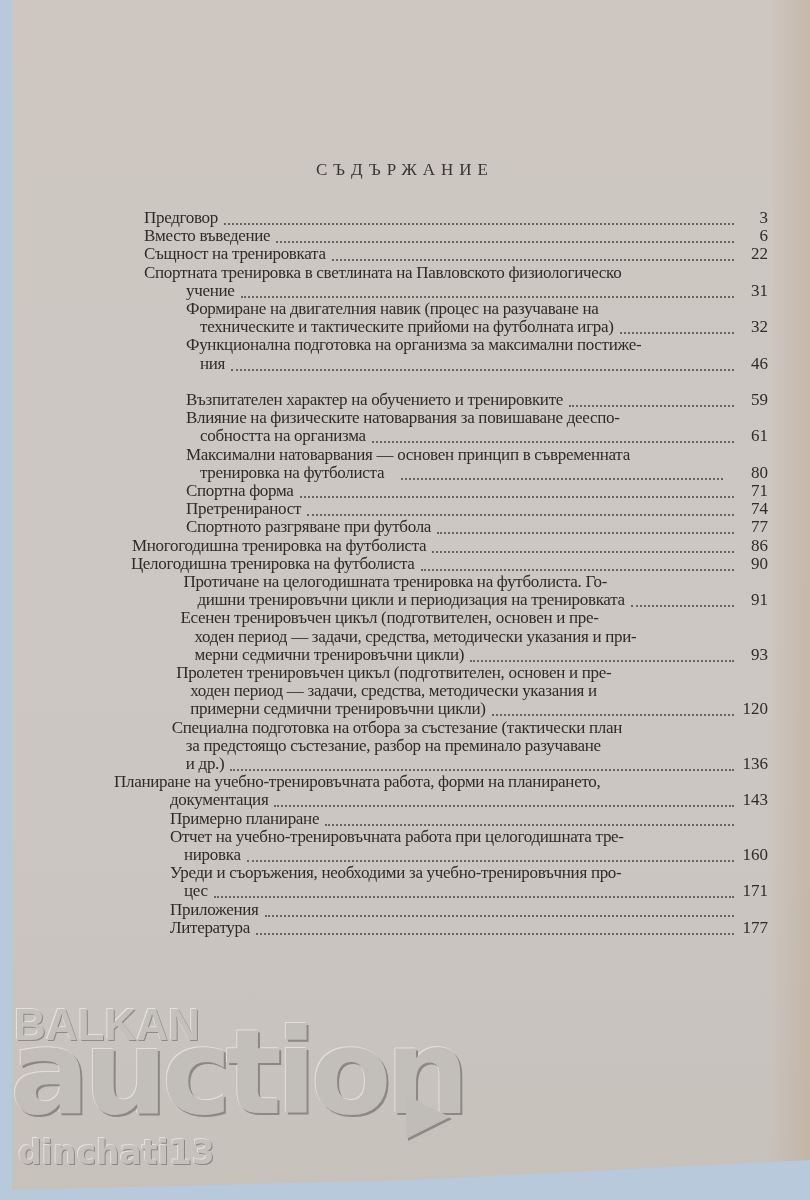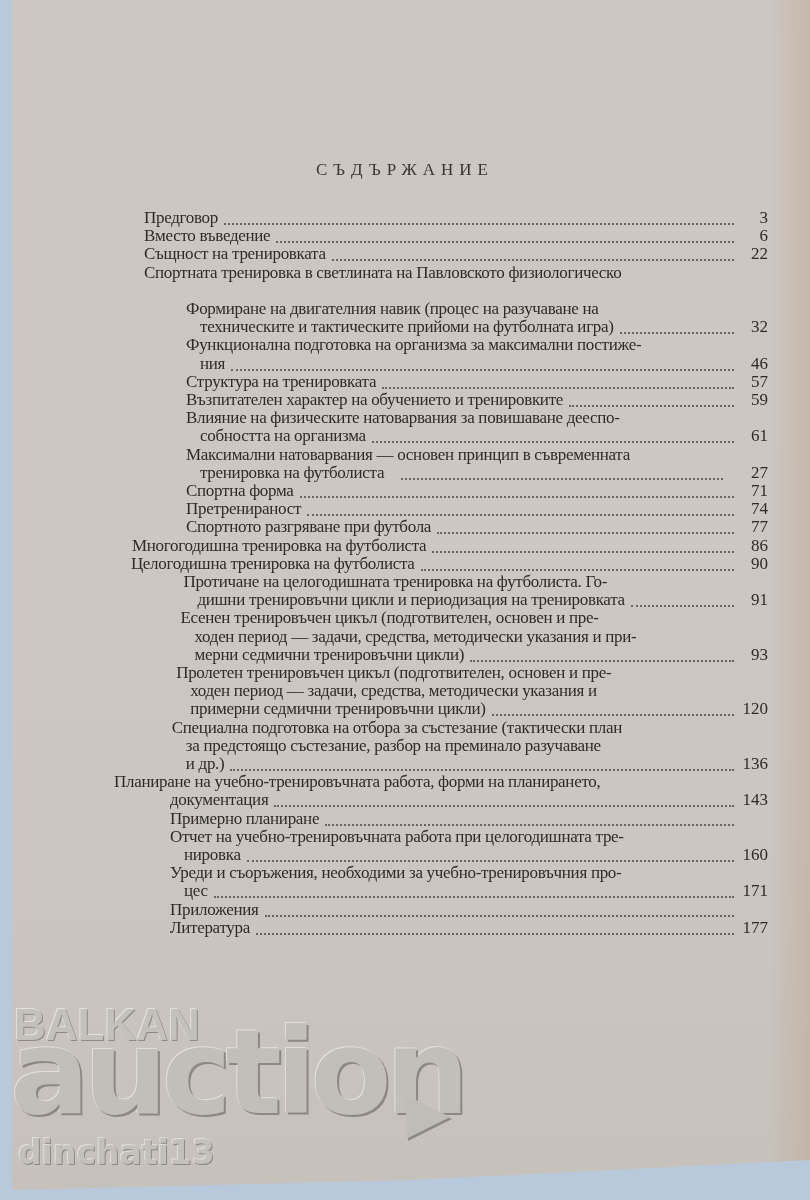--- a/index.html
+++ b/index.html
@@ -83,61 +83,61 @@
       <span class="pg">6</span>
     </div>
     <div class="line" style="left: 144px; top: 244.4px; width: 624px;">
       <span class="txt">Същност на тренировката</span>
       <span class="dots"></span>
       <span class="pg">22</span>
     </div>
     <div class="line" style="left: 144px; top: 262.6px; width: 624px;">
       <span class="txt">Спортната тренировка в светлината на Павловското физиологическо</span>
     </div>
+    <div class="line" style="left: 186px; top: 280.8px; width: 582px;">
+      <span class="txt">учение</span>
+      <span class="dots"></span>
+      <span class="pg">31</span>
+    </div>
     <div class="line" style="left: 186px; top: 299px; width: 582px;">
       <span class="txt">Формиране на двигателния навик (процес на разучаване на</span>
     </div>
     <div class="line" style="left: 200px; top: 317.2px; width: 568px;">
       <span class="txt">техническите и тактическите прийоми на футболната игра)</span>
       <span class="dots"></span>
       <span class="pg">32</span>
     </div>
     <div class="line" style="left: 186px; top: 335.4px; width: 582px;">
       <span class="txt">Функционална подготовка на организма за максимални постиже-</span>
     </div>
     <div class="line" style="left: 200px; top: 353.6px; width: 568px;">
       <span class="txt">ния</span>
       <span class="dots"></span>
       <span class="pg">46</span>
     </div>
-    <div class="line" style="left: 186px; top: 371.8px; width: 582px;">
-      <span class="txt">Структура на тренировката</span>
-      <span class="dots"></span>
-      <span class="pg">57</span>
-    </div>
     <div class="line" style="left: 186px; top: 390px; width: 582px;">
       <span class="txt">Възпитателен характер на обучението и тренировките</span>
       <span class="dots"></span>
       <span class="pg">59</span>
     </div>
     <div class="line" style="left: 186px; top: 408.2px; width: 582px;">
       <span class="txt">Влияние на физическите натоварвания за повишаване дееспо-</span>
     </div>
     <div class="line" style="left: 200px; top: 426.4px; width: 568px;">
       <span class="txt">собността на организма</span>
       <span class="dots"></span>
       <span class="pg">61</span>
     </div>
     <div class="line" style="left: 186px; top: 444.6px; width: 582px;">
       <span class="txt">Максимални натоварвания — основен принцип в съвременната</span>
     </div>
     <div class="line" style="left: 200px; top: 462.8px; width: 568px; gap: 11px;">
       <span class="txt">тренировка на футболиста</span>
       <span class="dots"></span>
-      <span class="pg">27</span>
+      <span class="pg">80</span>
     </div>
     <div class="line" style="left: 186px; top: 481px; width: 582px;">
       <span class="txt">Спортна форма</span>
       <span class="dots"></span>
       <span class="pg">71</span>
     </div>
     <div class="line" style="left: 186px; top: 499.2px; width: 582px;">
       <span class="txt">Претренираност</span>
       <span class="dots"></span>
       <span class="pg">74</span>

